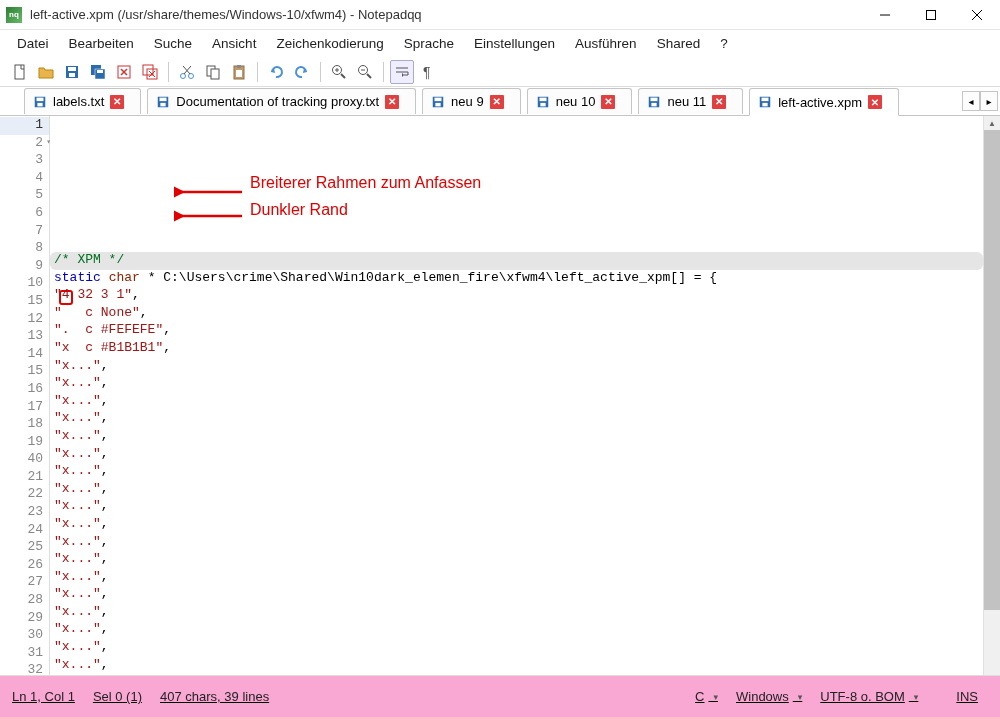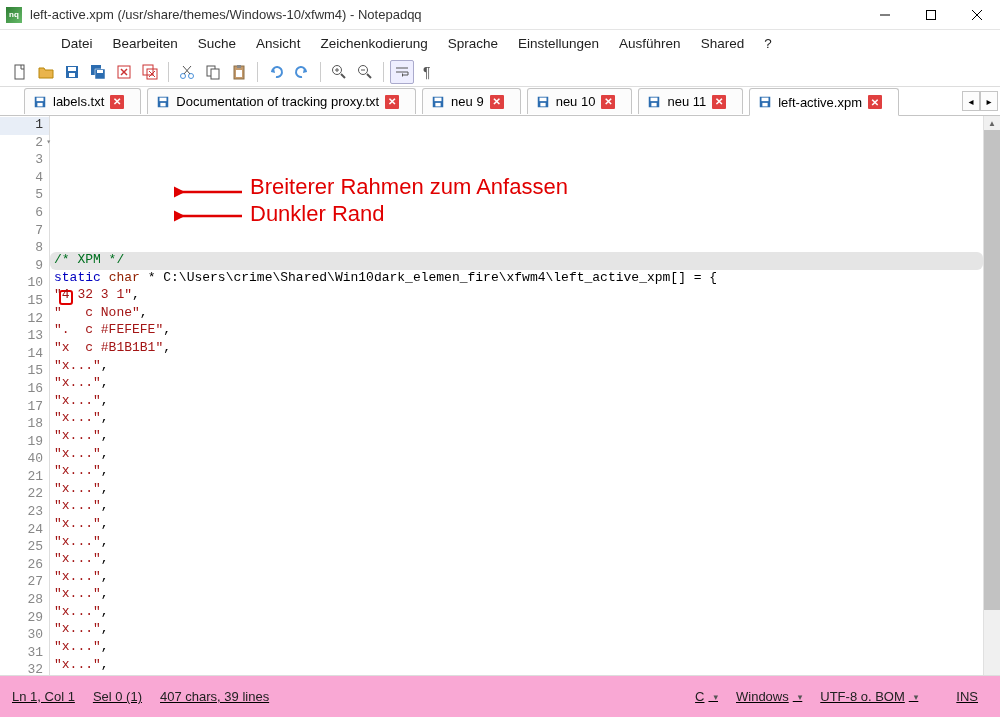--- a/index.html
+++ b/index.html
@@ -37,21 +37,20 @@
   .winbtn svg { stroke:#000; stroke-width:1; fill:none; }
 
   
   .menubar {
     height: 27px;
     display: flex;
     align-items: center;
     padding: 0 8px;
     gap: 2px;
     background: #fff;
-    margin-left: 44px;
   }
   .menubar-item { padding: 4px 9px; font-size: 13.5px; color:#222; }
 
   
   .toolbar {
     height: 30px;
     display: flex;
     align-items: center;
     padding: 0 8px;
     gap: 2px;
@@ -132,21 +131,21 @@
   .tok-string  { color:#a31515; }
   .tok-punct   { color:#000; }
 
   .scrollbar {
     width:17px;background:#f0f0f0;border-left:1px solid #e0e0e0;
   }
   .scrollbar-thumb { background:#c2c2c2; width:100%; }
 
   
   .anno { position:absolute; color:#e00000; font-family:"Liberation Sans",sans-serif; }
-  .anno-text { font-size:22px; }
+  .anno-text { font-size:16px; }
   .red-box { position:absolute; border:2px solid #e00000; border-radius:3px; }
 
   
   .statusbar {
     height: 42px;
     border-top: 1px solid #ddd;
     display: flex;
     align-items: center;
     font-size: 13px;
     padding: 0 12px;

